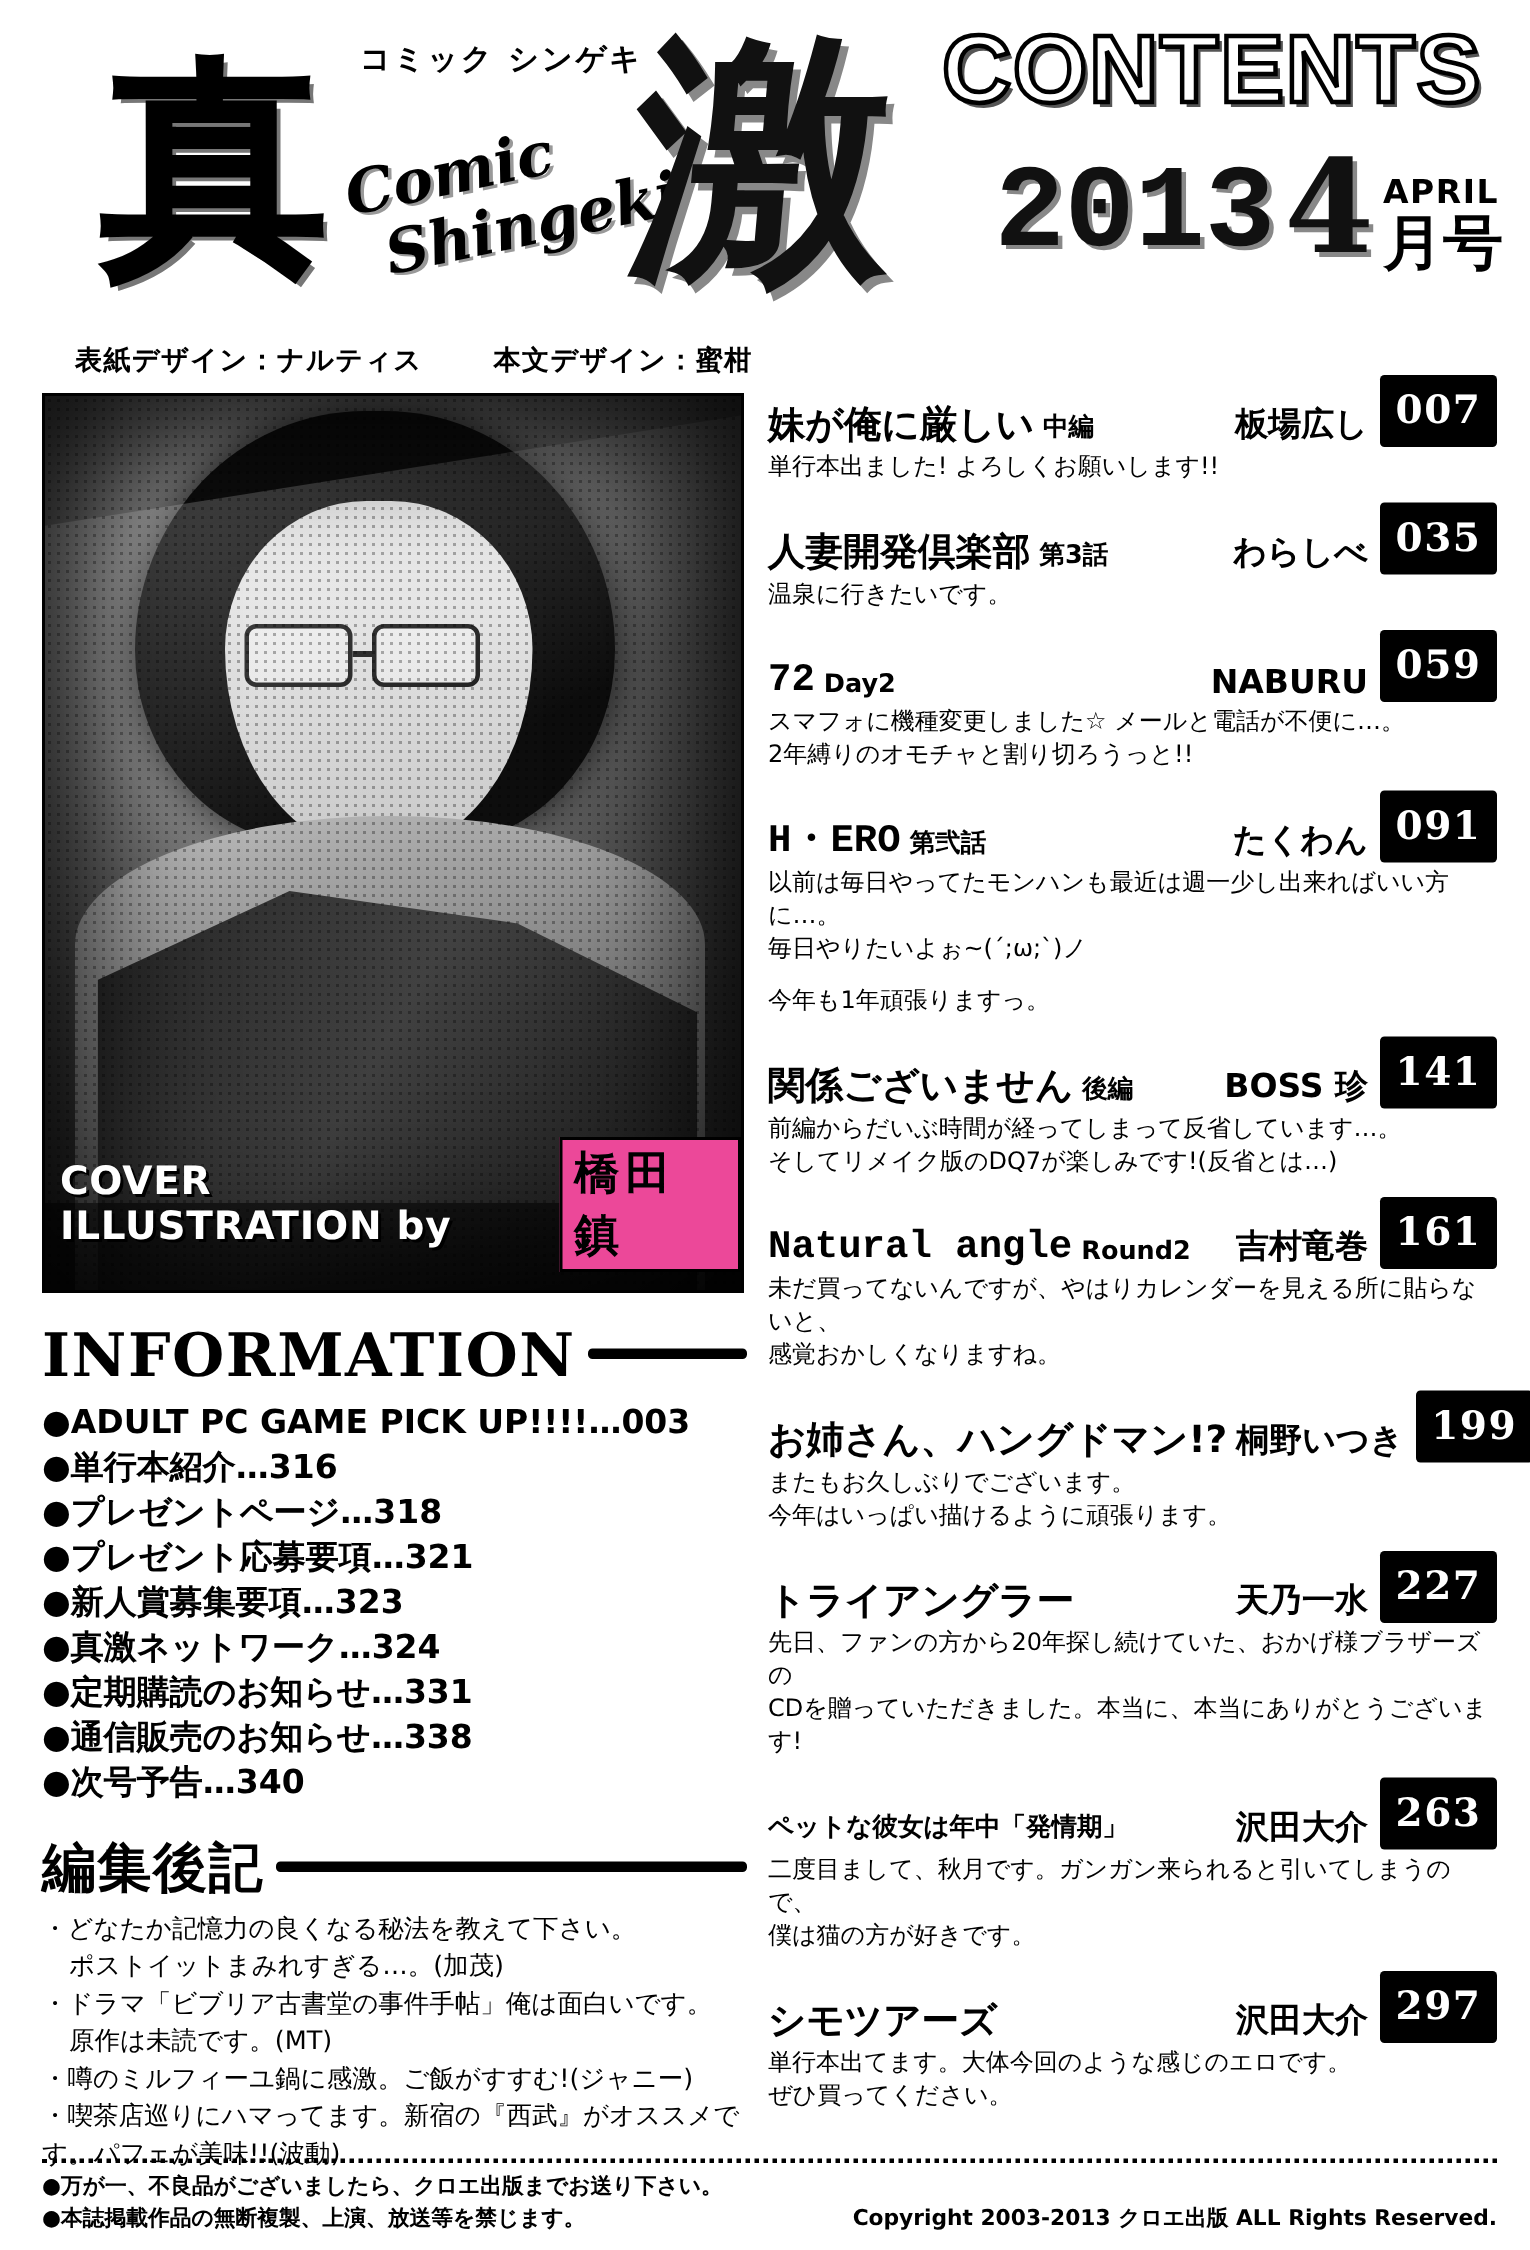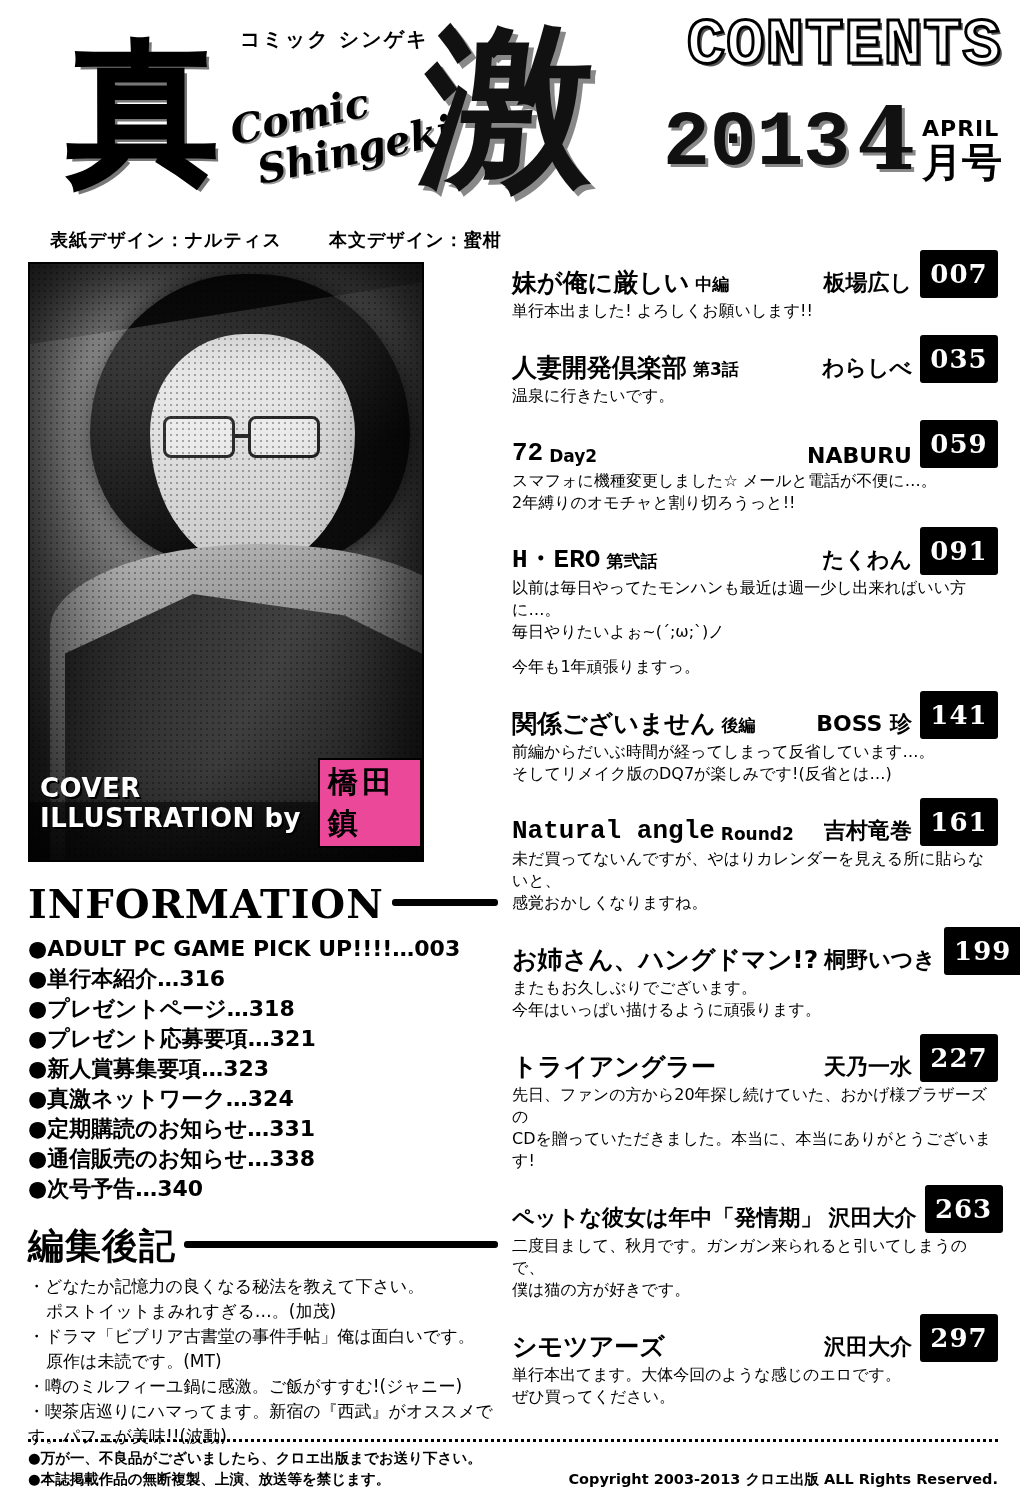--- a/index.html
+++ b/index.html
@@ -43,22 +43,22 @@
     font-family:"DejaVu Serif","Liberation Serif",serif;
     font-style:italic; font-weight:bold;
     font-size:40px; line-height:40px;
     transform:rotate(-12deg);
     text-shadow:2px 2px 0 #999;
   }
   .logo-script span { display:block; }
   .logo-script .l2 { margin-left:18px; margin-top:4px; }
 
   .contents-title {
-    position:absolute; right:18px; top:14px;
-    font-family:Liberation Mono, monospace;
+    position:absolute; right:32px; top:14px;
+    font-family:Liberation Sans, sans-serif;
     font-weight:bold; font-size:64px; line-height:64px;
     letter-spacing:1px;
     color:#fff;
     -webkit-text-stroke:3px #000;
     text-shadow:3px 3px 0 #555;
   }
   .issue-line {
     position:absolute; right:18px; top:96px;
     display:flex; align-items:flex-end; gap:6px;
   }
@@ -80,21 +80,21 @@
     position:absolute; left:50px; top:228px;
     font-size:18px; font-weight:bold;
     letter-spacing:1px;
   }
   .credit-line .c2 { margin-left:40px; }
 
   
   .left-col { position:absolute; left:28px; top:262px; width:470px; }
 
   .cover-art {
-    position:relative; width:396px; height:600px;
+    position:relative; width:468px; height:600px;
     background:#2a2a2a;
     border:2px solid #000;
     overflow:hidden;
   }
   .cover-art .bg-grad {
     position:absolute; inset:0;
     background:
       radial-gradient(circle at 38% 26%, #d8d8d8 0%, #9a9a9a 18%, #5e5e5e 40%, #2e2e2e 70%, #141414 100%);
   }
   .cover-art .halftone {
@@ -406,21 +406,21 @@
         <span class="toc-title">トライアングラー</span>
         <span class="toc-sub"></span>
         <span class="toc-author">天乃一水</span>
         <span class="toc-page">227</span>
       </div>
       <div class="toc-note">先日、ファンの方から20年探し続けていた、おかげ様ブラザーズの<br>CDを贈っていただきました。本当に、本当にありがとうございます!</div>
     </div>
 
     <div class="toc-entry">
       <div class="toc-row">
-        <span class="toc-title" style="font-size:22px">ペットな彼女は年中「発情期」</span>
+        <span class="toc-title" style="font-size:17px">ペットな彼女は年中「発情期」</span>
         <span class="toc-sub"></span>
         <span class="toc-author">沢田大介</span>
         <span class="toc-page">263</span>
       </div>
       <div class="toc-note">二度目まして、秋月です。ガンガン来られると引いてしまうので、<br>僕は猫の方が好きです。</div>
     </div>
 
     <div class="toc-entry">
       <div class="toc-row">
         <span class="toc-title">シモツアーズ</span>

